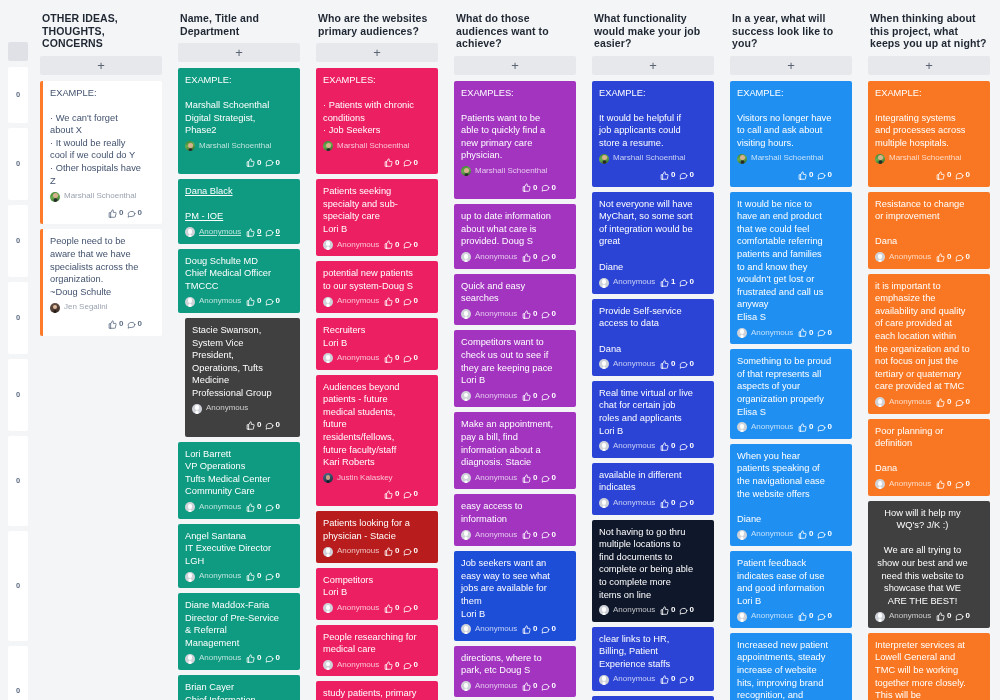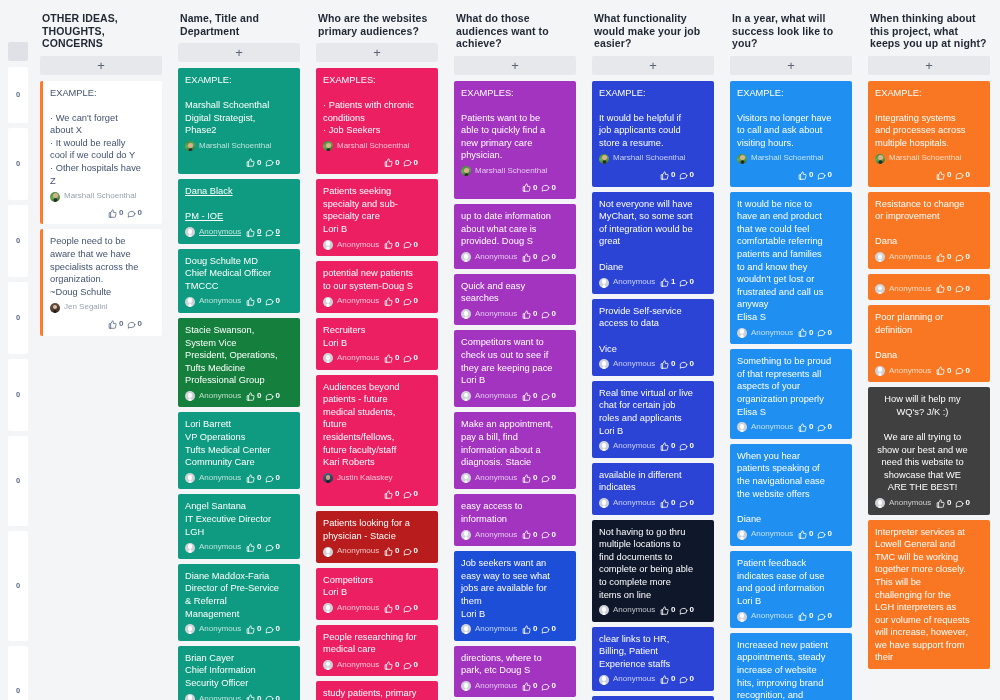--- a/index.html
+++ b/index.html
@@ -319,21 +319,21 @@
                 <span>
                   <svg width="9" height="9" viewBox="0 0 24 24" fill="none" stroke="currentColor" stroke-width="2.2" stroke-linejoin="round" stroke-linecap="round">
                     <path d="M21 12a8 8 0 0 1-8 8H6l-3 2 1-4a8 8 0 1 1 17-6z"></path>
                   </svg>
                 </span>
                 <span>0</span>
               </span>
             </span>
           </div>
         </div>
-        <div class="card" style="background: #15803d;">
+        <div class="card" style="background: #404040; margin-left: 7px;">
           <div class="ctext">Stacie Swanson, System Vice President, Operations, Tufts Medicine Professional Group</div>
           <div class="card-foot">
             <span class="avatar anon"></span>
             <span class="author">Anonymous</span>
             <span class="reactions">
               <span class="rg">
                 <span>
                   <svg width="9" height="9" viewBox="0 0 24 24" fill="none" stroke="currentColor" stroke-width="2.2" stroke-linejoin="round" stroke-linecap="round">
                     <path d="M7 22V10l5-8a2 2 0 0 1 2 2v5h5.5a2 2 0 0 1 2 2.4l-1.7 8A2 2 0 0 1 17.8 22H7z"></path>
                     <path d="M7 10H3v12h4"></path>
@@ -970,21 +970,21 @@
                   </svg>
                 </span>
                 <span>0</span>
               </span>
             </span>
           </div>
         </div>
         <div class="card" style="background: rgb(43, 68, 214);">
           <div class="ctext">Provide Self-service access to data
 
-Vice</div>
+Dana</div>
           <div class="card-foot">
             <span class="avatar anon"></span>
             <span class="author">Anonymous</span>
             <span class="reactions">
               <span class="rg">
                 <span>
                   <svg width="9" height="9" viewBox="0 0 24 24" fill="none" stroke="currentColor" stroke-width="2.2" stroke-linejoin="round" stroke-linecap="round">
                     <path d="M7 22V10l5-8a2 2 0 0 1 2 2v5h5.5a2 2 0 0 1 2 2.4l-1.7 8A2 2 0 0 1 17.8 22H7z"></path>
                     <path d="M7 10H3v12h4"></path>
                   </svg>
@@ -1312,20 +1312,21 @@
                   <svg width="9" height="9" viewBox="0 0 24 24" fill="none" stroke="currentColor" stroke-width="2.2" stroke-linejoin="round" stroke-linecap="round">
                     <path d="M21 12a8 8 0 0 1-8 8H6l-3 2 1-4a8 8 0 1 1 17-6z"></path>
                   </svg>
                 </span>
                 <span>0</span>
               </span>
             </span>
           </div>
         </div>
         <div class="card" style="background: rgb(249, 119, 34);">
+          <div class="ctext">it is important to emphasize the availability and quality of care provided at each location within the organization and to not focus on just the tertiary or quaternary care provided at TMC</div>
           <div class="card-foot">
             <span class="avatar anon"></span>
             <span class="author">Anonymous</span>
             <span class="reactions">
               <span class="rg">
                 <span>
                   <svg width="9" height="9" viewBox="0 0 24 24" fill="none" stroke="currentColor" stroke-width="2.2" stroke-linejoin="round" stroke-linecap="round">
                     <path d="M7 22V10l5-8a2 2 0 0 1 2 2v5h5.5a2 2 0 0 1 2 2.4l-1.7 8A2 2 0 0 1 17.8 22H7z"></path>
                     <path d="M7 10H3v12h4"></path>
                   </svg>

